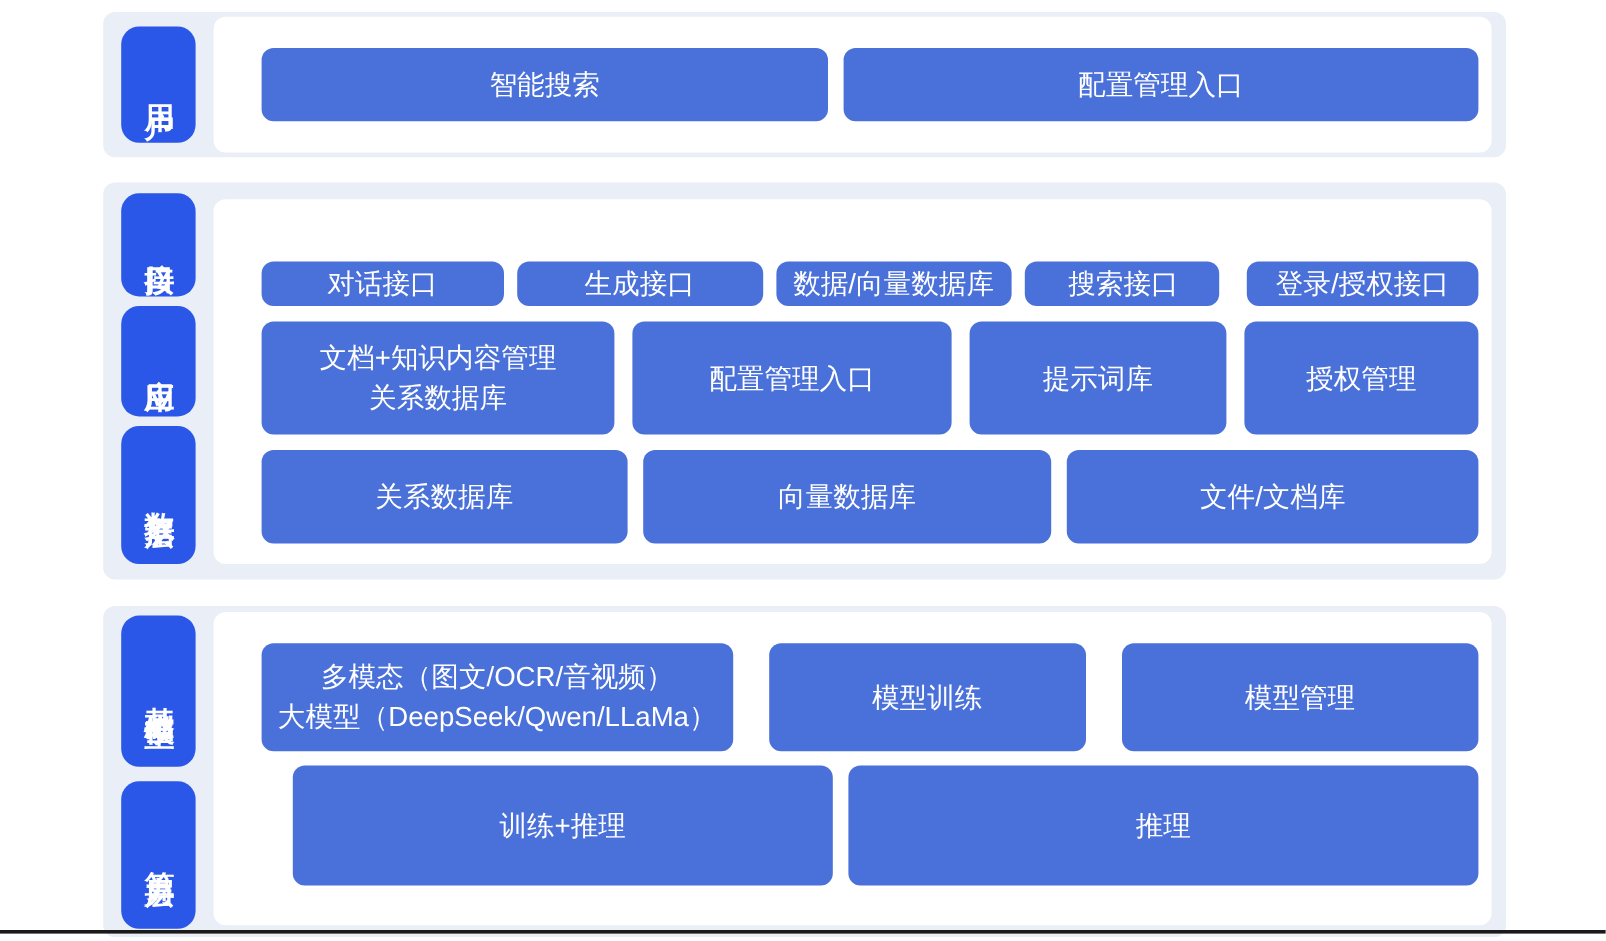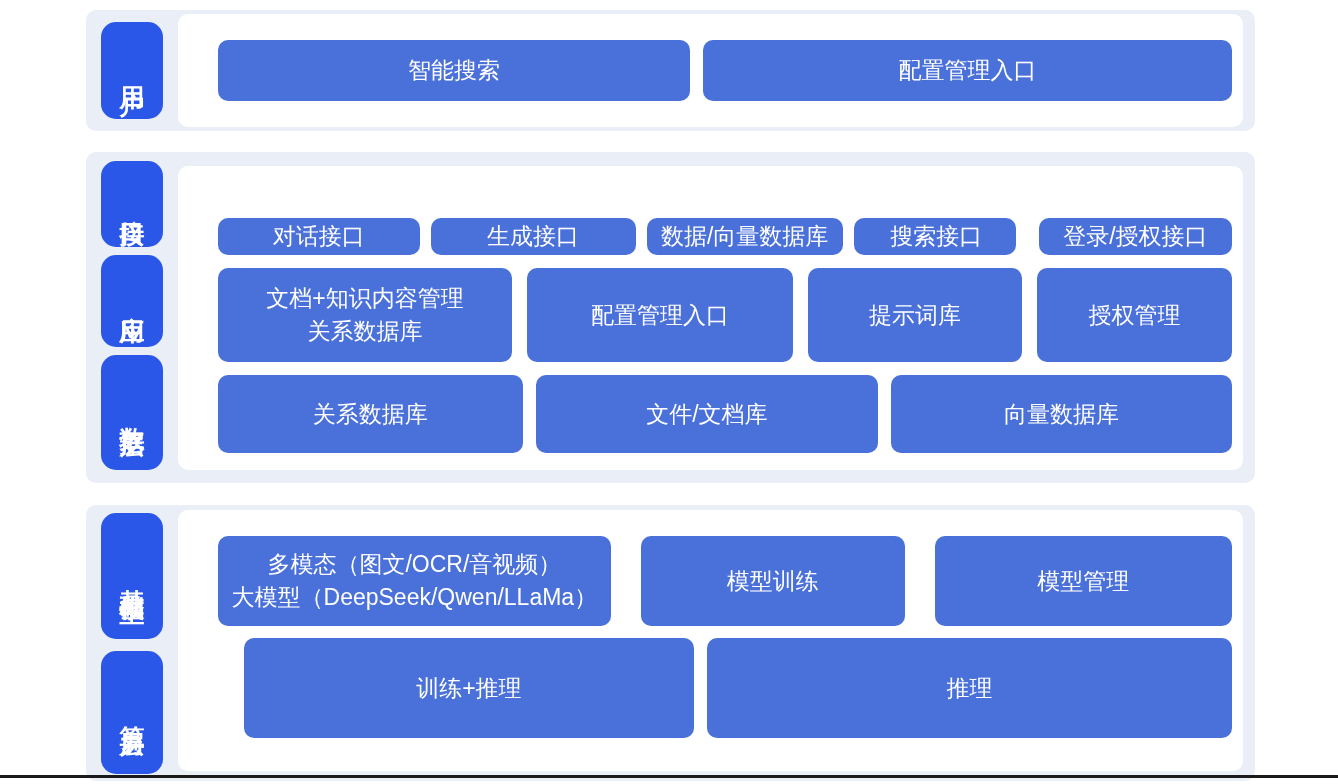--- a/index.html
+++ b/index.html
@@ -112,22 +112,22 @@
       </div>
       <div class="row gap15 rowgap13" style="flex:0 0 94px;">
         <div class="box" style="flex:295;">文档+知识内容管理
 关系数据库</div>
         <div class="box" style="flex:265;">配置管理入口</div>
         <div class="box" style="flex:210;">提示词库</div>
         <div class="box" style="flex:190;">授权管理</div>
       </div>
       <div class="row gap13 rowgap13" style="flex:0 0 78px;">
         <div class="box" style="flex:302;">关系数据库</div>
+        <div class="box" style="flex:340;">向量数据库</div>
         <div class="box" style="flex:342;">文件/文档库</div>
-        <div class="box" style="flex:340;">向量数据库</div>
       </div>
     </div>
   </div>
 
   <div class="section section-base">
     <div class="label-col">
       <div class="pill" style="flex:121 1 0;">
         <span class="vtext">基础模型</span>
       </div>
       <div class="pill" style="flex:119 1 0;">

